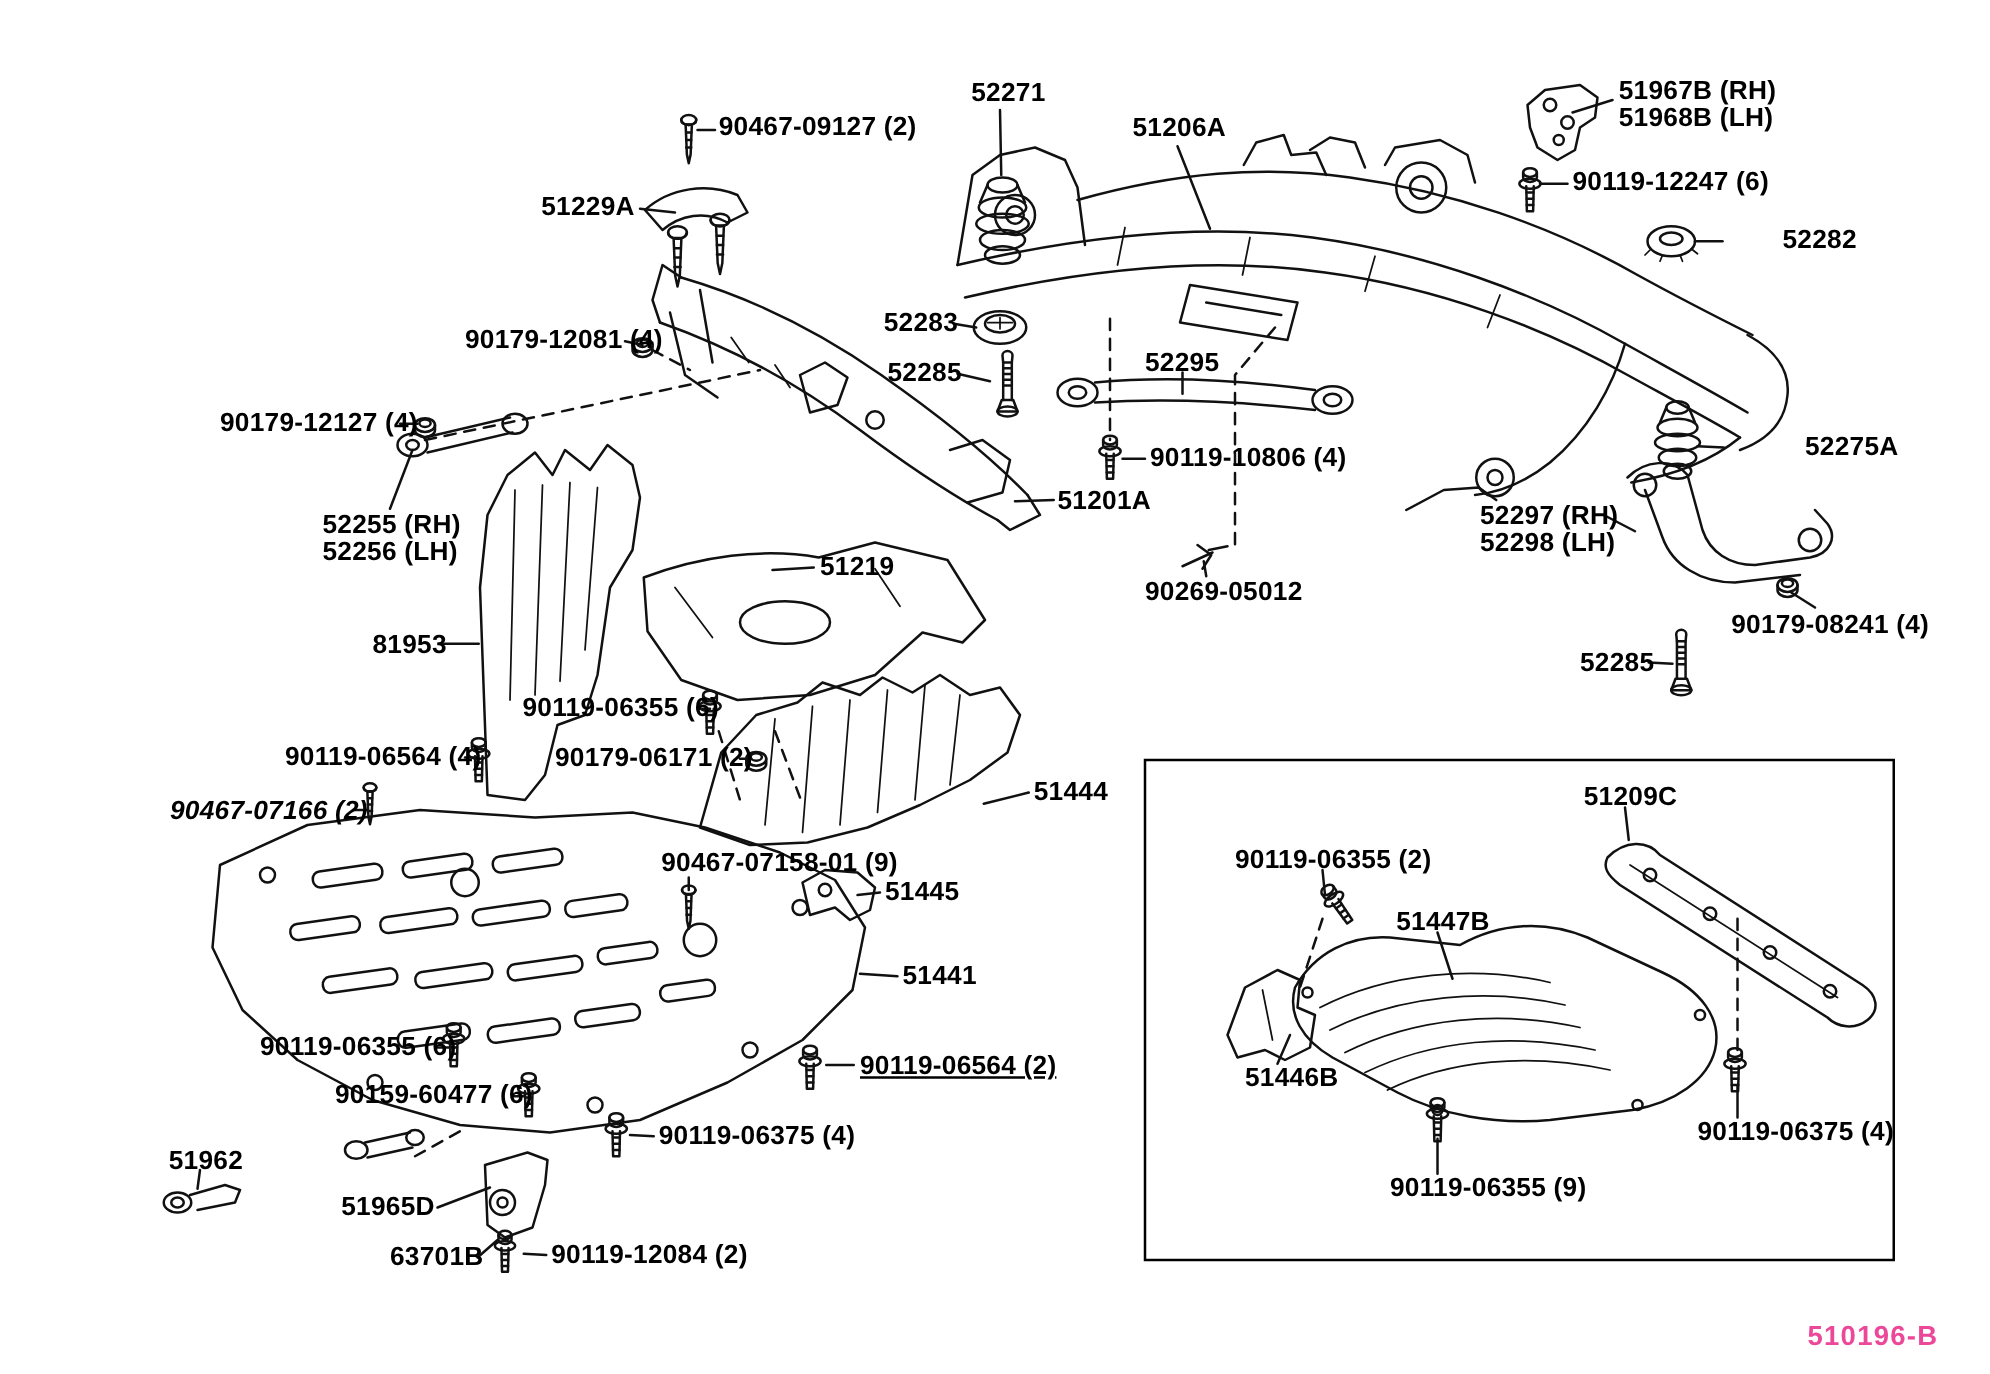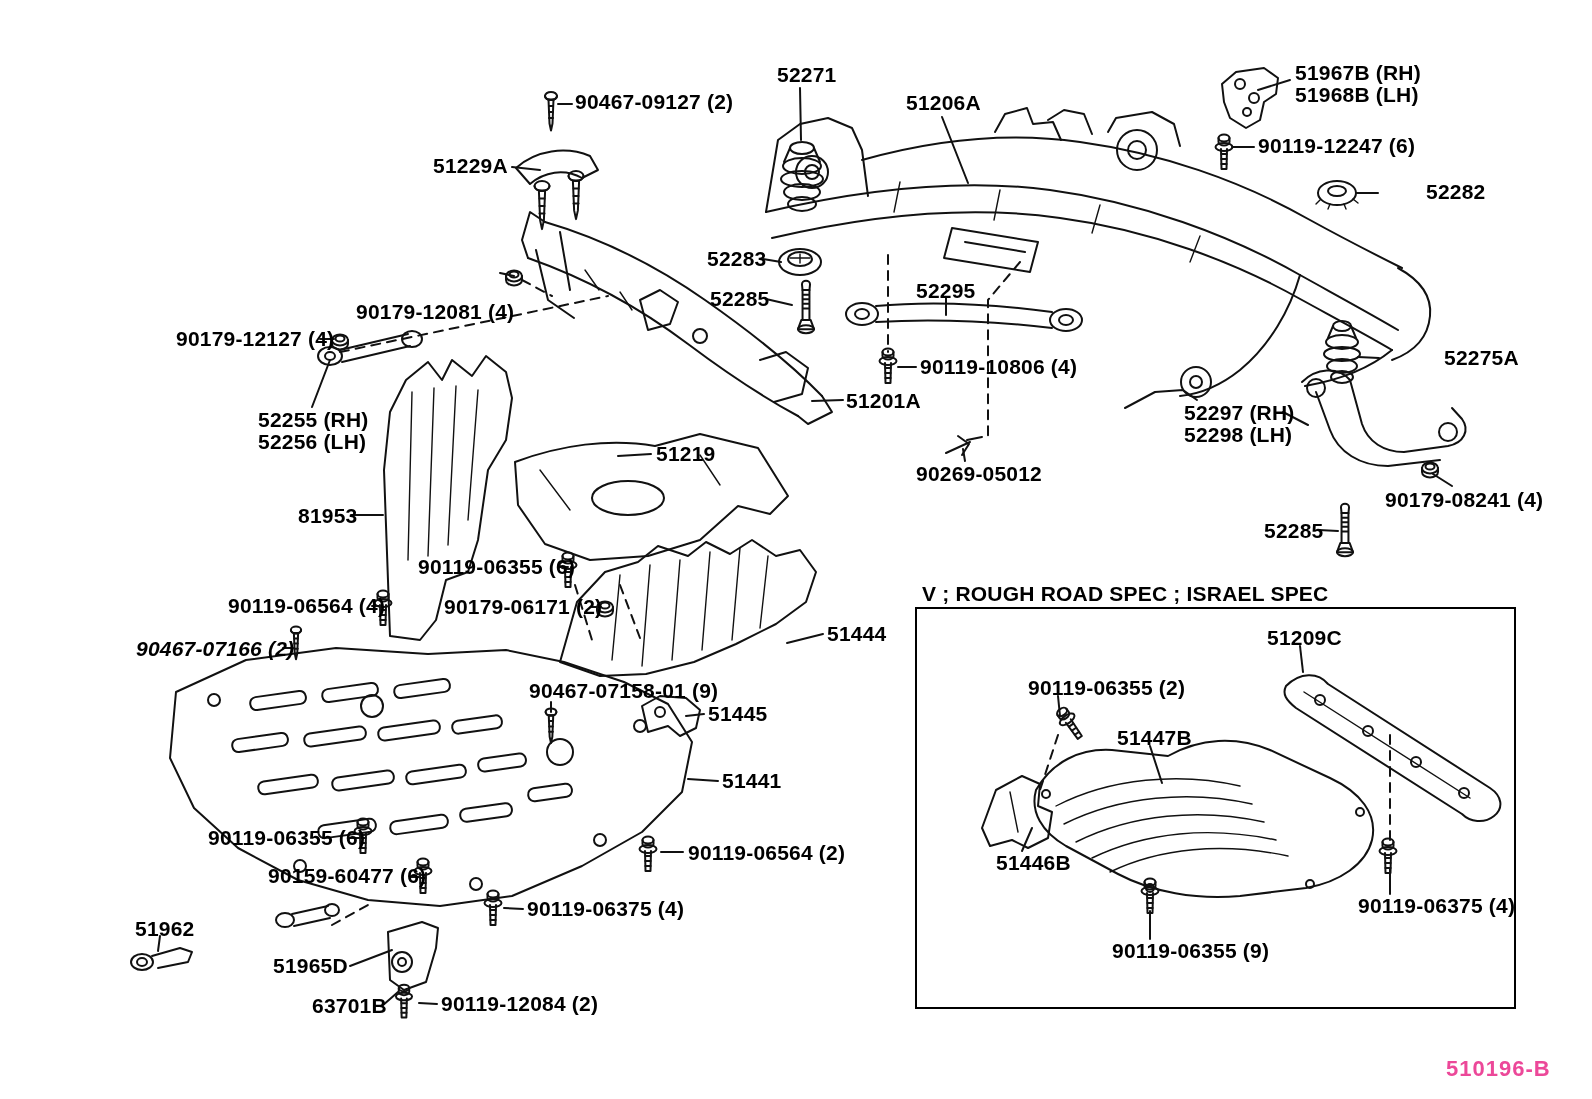--- a/index.html
+++ b/index.html
@@ -320,32 +320,31 @@
       <use href="#boltv" transform="translate(648,840)"></use>
       <use href="#boltv" transform="translate(493,894)"></use>
       <use href="#boltv" transform="translate(404,988) scale(0.95)"></use>
       <use href="#boltv" transform="translate(1062,712) rotate(-35)"></use>
       <use href="#boltv" transform="translate(1150,882)"></use>
       <use href="#boltv" transform="translate(1388,842)"></use>
     </g>
   </svg>
 
   <div class="inset-box"></div>
-  <div class="inset-title">V ; ROUGH ROAD SPEC ; ISRAEL SPEC</div>
 
   <div>
       <div class="part-label" style="left: 575px; top: 91px;">90467-09127 (2)</div>
       <div class="part-label" style="left: 433px; top: 155px;">51229A</div>
       <div class="part-label" style="left: 777px; top: 64px;">52271</div>
       <div class="part-label" style="left: 906px; top: 92px;">51206A</div>
       <div class="part-label" style="left: 1295px; top: 62px;">51967B (RH)</div>
       <div class="part-label" style="left: 1295px; top: 84px;">51968B (LH)</div>
       <div class="part-label" style="left: 1258px; top: 135px;">90119-12247 (6)</div>
       <div class="part-label" style="left: 1382px; top: 181px; margin-left: 44px;">52282</div>
-      <div class="part-label" style="left: 356px; top: 261px; margin-top: 40px;">90179-12081 (4)</div>
+      <div class="part-label" style="left: 372px; top: 261px;">90179-12081 (4)</div>
       <div class="part-label" style="left: 176px; top: 328px;">90179-12127 (4)</div>
       <div class="part-label" style="left: 258px; top: 409px;">52255 (RH)</div>
       <div class="part-label" style="left: 258px; top: 431px;">52256 (LH)</div>
       <div class="part-label" style="left: 707px; top: 248px;">52283</div>
       <div class="part-label" style="left: 710px; top: 288px;">52285</div>
       <div class="part-label" style="left: 916px; top: 280px;">52295</div>
       <div class="part-label" style="left: 920px; top: 356px;">90119-10806 (4)</div>
       <div class="part-label" style="left: 846px; top: 390px;">51201A</div>
       <div class="part-label" style="left: 916px; top: 463px;">90269-05012</div>
       <div class="part-label" style="left: 1444px; top: 347px; text-align: center;">52275A</div>
@@ -358,28 +357,28 @@
       <div class="part-label" style="left: 418px; top: 556px;">90119-06355 (6)</div>
       <div class="part-label" style="left: 228px; top: 595px;">90119-06564 (4)</div>
       <div class="part-label" style="left: 444px; top: 596px;">90179-06171 (2)</div>
       <div class="part-label" style="left: 136px; top: 638px; font-style: italic;">90467-07166 (2)</div>
       <div class="part-label" style="left: 827px; top: 623px;">51444</div>
       <div class="part-label" style="left: 497px; top: 680px; margin-left: 32px;">90467-07158-01 (9)</div>
       <div class="part-label" style="left: 708px; top: 703px;">51445</div>
       <div class="part-label" style="left: 722px; top: 770px;">51441</div>
       <div class="part-label" style="left: 208px; top: 827px;">90119-06355 (6)</div>
       <div class="part-label" style="left: 268px; top: 865px;">90159-60477 (6)</div>
-      <div class="part-label" style="left: 688px; top: 842px;">90119-06564 (2)</div>
+      <div class="part-label" style="left: 688px; top: 842px; text-decoration: underline;">90119-06564 (2)</div>
       <div class="part-label" style="left: 527px; top: 898px;">90119-06375 (4)</div>
       <div class="part-label" style="left: 135px; top: 918px;">51962</div>
       <div class="part-label" style="left: 273px; top: 955px;">51965D</div>
       <div class="part-label" style="left: 312px; top: 995px;">63701B</div>
       <div class="part-label" style="left: 441px; top: 993px;">90119-12084 (2)</div>
       <div class="part-label" style="left: 1267px; top: 627px;">51209C</div>
-      <div class="part-label" style="left: 988px; top: 677px; margin-left: 40px;">90119-06355 (2)</div>
+      <div class="part-label" style="left: 988px; top: 677px;">90119-06355 (2)</div>
       <div class="part-label" style="left: 1117px; top: 727px;">51447B</div>
       <div class="part-label" style="left: 996px; top: 852px;">51446B</div>
       <div class="part-label" style="left: 1112px; top: 940px;">90119-06355 (9)</div>
       <div class="part-label" style="left: 1358px; top: 895px;">90119-06375 (4)</div>
     </div>
 
   <div class="diagram-code">510196-B</div>
 </div>
 
 </body></html>

